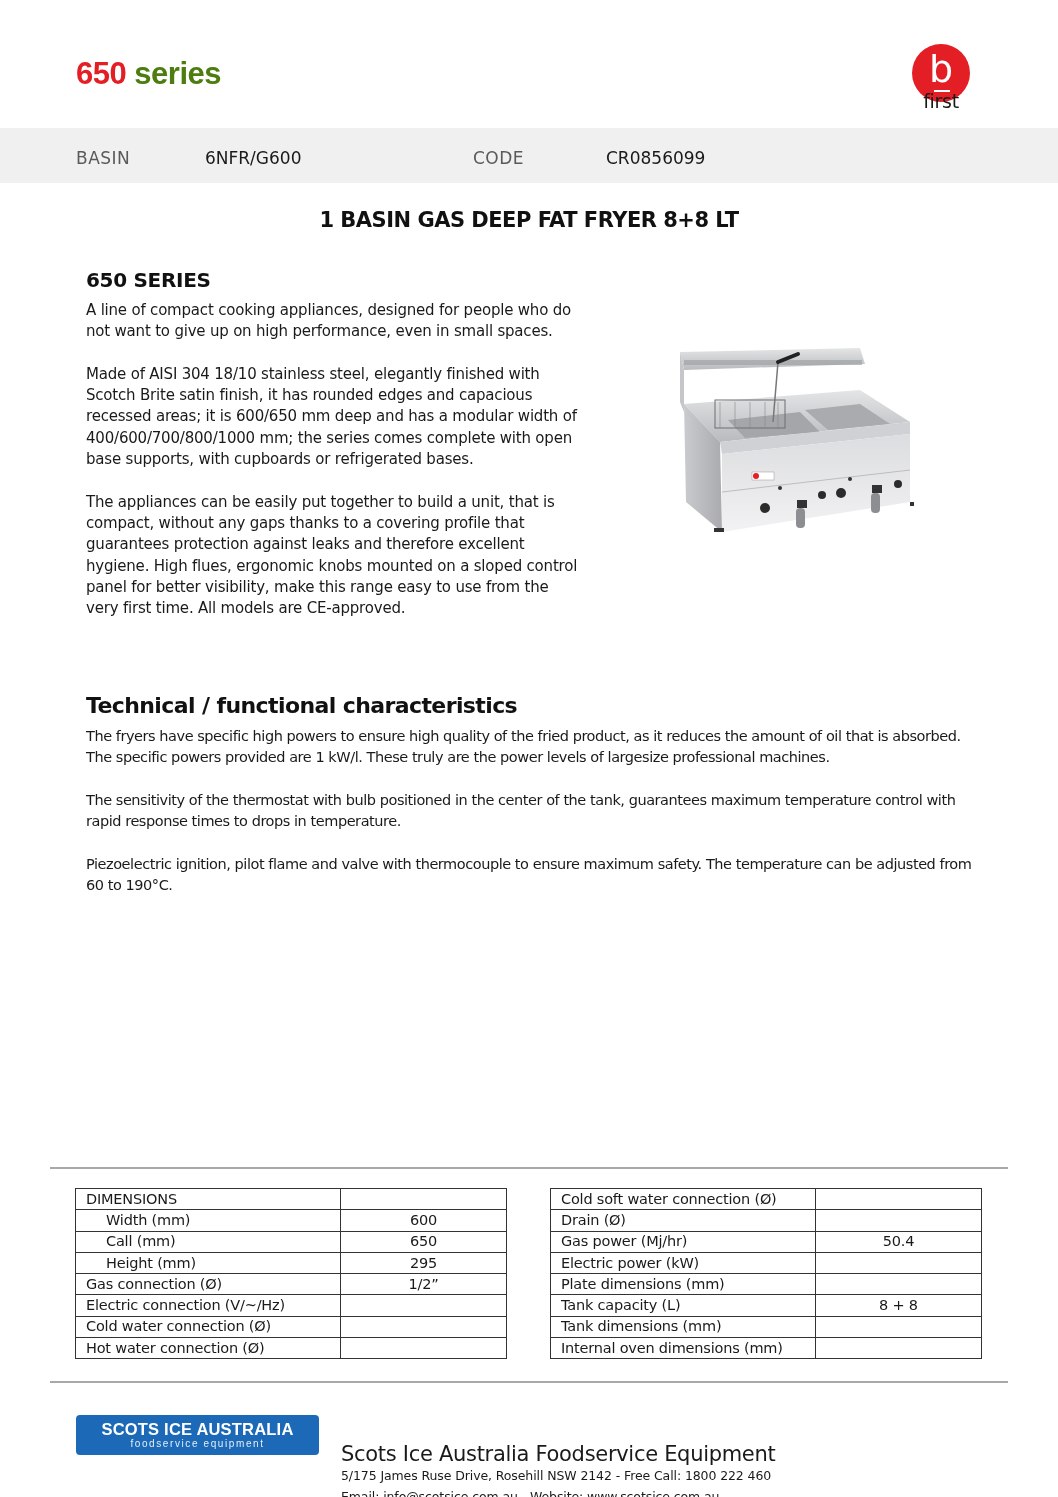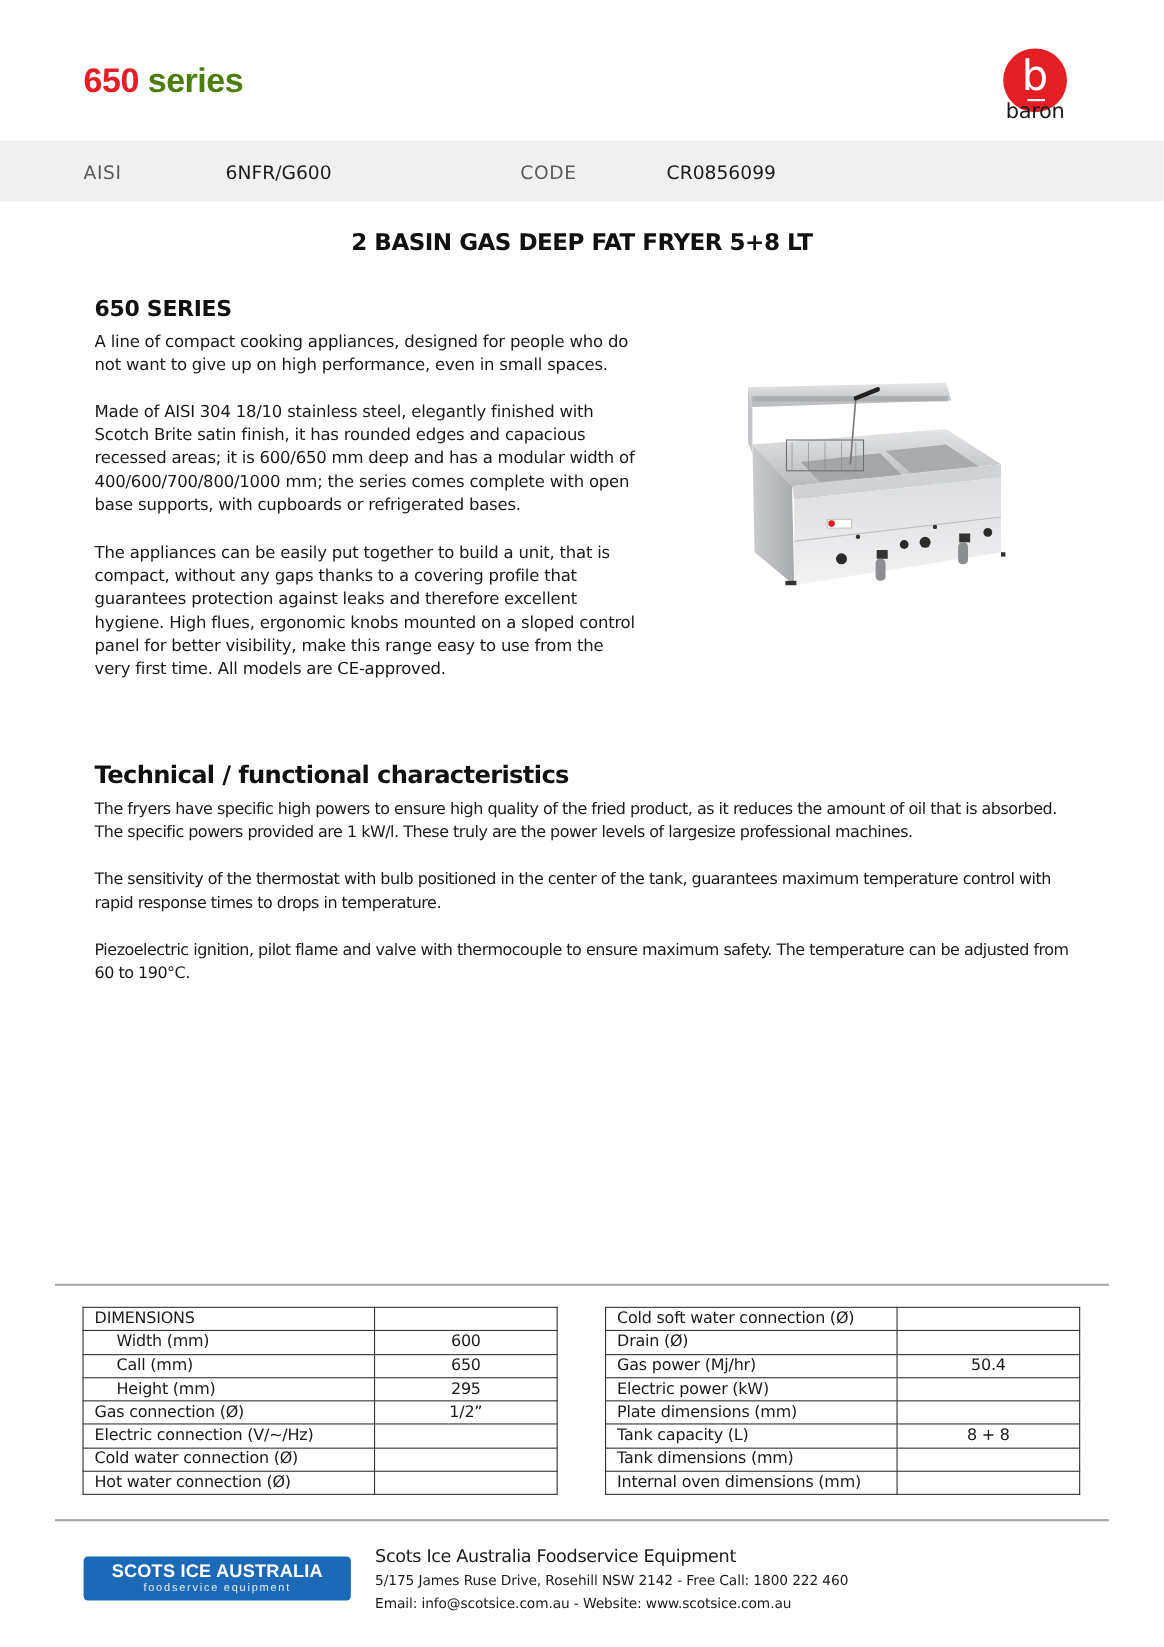--- a/index.html
+++ b/index.html
@@ -50,47 +50,47 @@
   .spec-left { left: 75px; width: 432px; }
   .spec-left col.c1 { width: 265px; }
   .spec-right { left: 550px; width: 432px; }
   .spec-right col.c1 { width: 265px; }
 
   .dealer-logo { position: absolute; left: 76px; top: 1415px; width: 243px; height: 40px; background: #1c6ab7; border-radius: 4px; text-align: center; color: #fff; }
   .dealer-logo .big { display: block; font-family: "Liberation Sans", sans-serif; font-weight: bold; font-size: 16.5px; line-height: 18px; padding-top: 5px; letter-spacing: 0.2px; }
   .dealer-logo .small { display: block; font-family: "Liberation Sans", sans-serif; font-size: 10px; letter-spacing: 1.6px; line-height: 12px; color: #e6eef8; }
 
   .dealer-info { position: absolute; left: 341px; top: 1404px; font-family: "DejaVu Sans", sans-serif; color: #1a1a1a; }
-  .dealer-name { display: block; font-size: 16px; line-height: 22px; letter-spacing: -0.3px; }
+  .dealer-name { display: block; font-size: 21px; line-height: 22px; letter-spacing: -0.3px; margin-top: 39px; }
   .dealer-line { display: block; font-size: 12.5px; line-height: 21px; letter-spacing: -0.1px; }
 </style>
 </head>
 <body>
 
 <div class="series-title">
   <span class="num">650</span>
   <span class="word">series</span>
 </div>
 
 <div class="brand-logo">
   <div class="brand-circle">
     <span class="b">b</span>
     <span class="bar"></span>
   </div>
-  <div class="brand-name">baron</div>
+  <div class="brand-name">first</div>
 </div>
 
 <div class="info-band">
-  <span class="lbl model-lbl">AISI</span>
+  <span class="lbl model-lbl">BASIN</span>
   <span class="val model-val">6NFR/G600</span>
   <span class="lbl code-lbl">CODE</span>
   <span class="val code-val">CR0856099</span>
 </div>
 
-<div class="product-title">2 BASIN GAS DEEP FAT FRYER 5+8 LT</div>
+<div class="product-title">1 BASIN GAS DEEP FAT FRYER 8+8 LT</div>
 
 <div class="section-h h-series">650 SERIES</div>
 <div class="para intro">
   <p>A line of compact cooking appliances, designed for people who do not want to give up on high performance, even in small spaces.</p>
   <p>Made of AISI 304 18/10 stainless steel, elegantly finished with Scotch Brite satin finish, it has rounded edges and capacious recessed areas; it is 600/650 mm deep and has a modular width of 400/600/700/800/1000 mm; the series comes complete with open base supports, with cupboards or refrigerated bases.</p>
   <p>The appliances can be easily put together to build a unit, that is compact, without any gaps thanks to a covering profile that guarantees protection against leaks and therefore excellent hygiene. High flues, ergonomic knobs mounted on a sloped control panel for better visibility, make this range easy to use from the very first time. All models are CE-approved.</p>
 </div>
 
 <div class="product-image">
   <svg width="265" height="200" viewBox="0 0 265 200">

